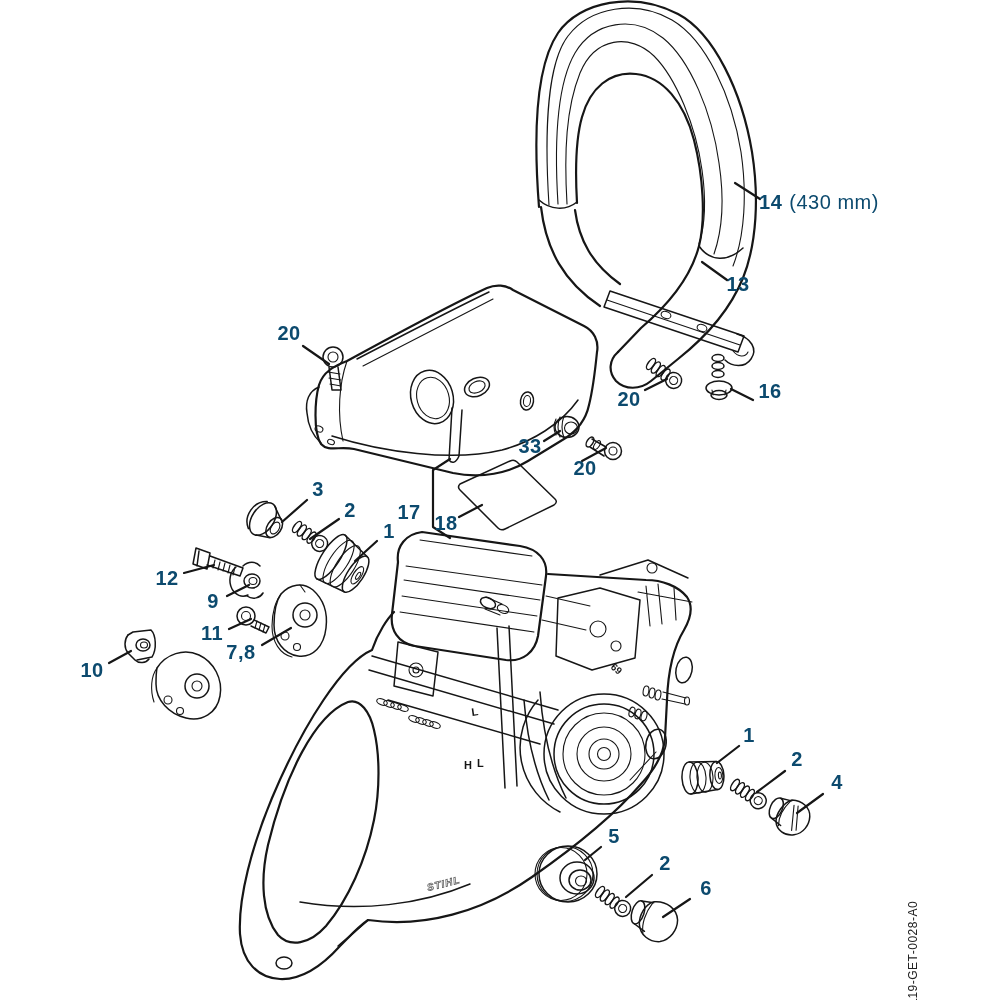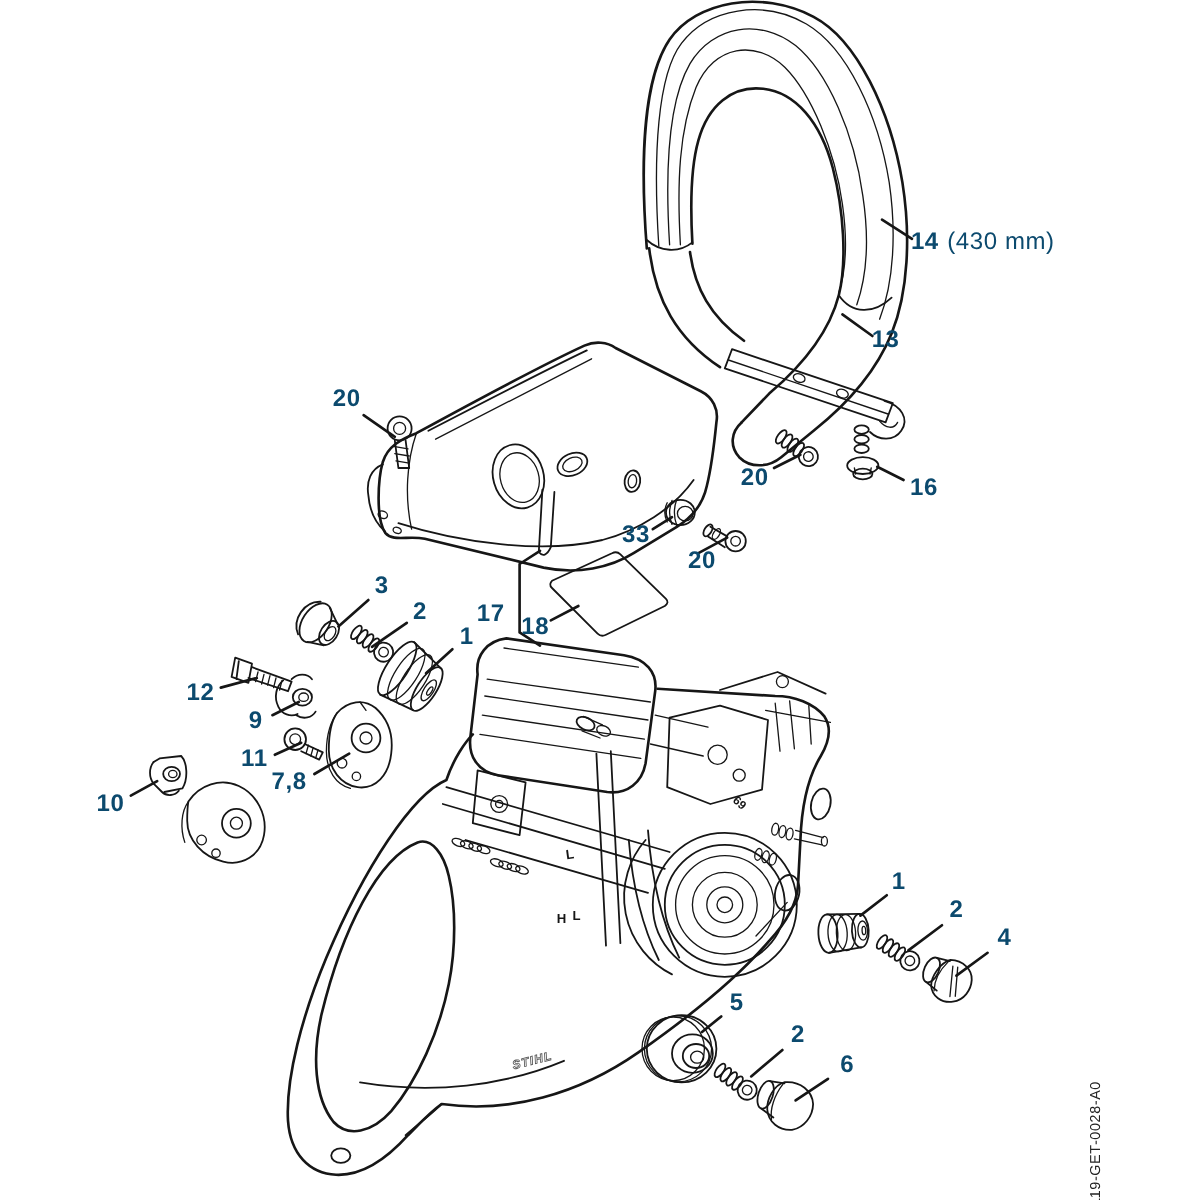--- a/index.html
+++ b/index.html
@@ -282,21 +282,21 @@
     <line x1="601" y1="847" x2="585" y2="860"></line>
     <line x1="652" y1="875" x2="626" y2="897"></line>
     <line x1="690" y1="899" x2="663" y2="917"></line>
   </g>
 </svg>
 
 <div class="callout" style="left:289px;top:333px"><span>20</span></div>
 <div class="callout" style="left:819px;top:202px"><span>14</span><span class="note">(430 mm)</span></div>
 <div class="callout" style="left:738px;top:284px"><span>13</span></div>
 <div class="callout" style="left:629px;top:399px"><span>20</span></div>
-<div class="callout" style="left:770px;top:407px"><span>16</span></div>
+<div class="callout" style="left:770px;top:391px"><span>16</span></div>
 <div class="callout" style="left:530px;top:446px"><span>33</span></div>
 <div class="callout" style="left:585px;top:468px"><span>20</span></div>
 <div class="callout" style="left:409px;top:512px"><span>17</span></div>
 <div class="callout" style="left:446px;top:523px"><span>18</span></div>
 <div class="callout" style="left:318px;top:489px"><span>3</span></div>
 <div class="callout" style="left:350px;top:510px"><span>2</span></div>
 <div class="callout" style="left:389px;top:531px"><span>1</span></div>
 <div class="callout" style="left:167px;top:578px"><span>12</span></div>
 <div class="callout" style="left:213px;top:601px"><span>9</span></div>
 <div class="callout" style="left:212px;top:633px"><span>11</span></div>

